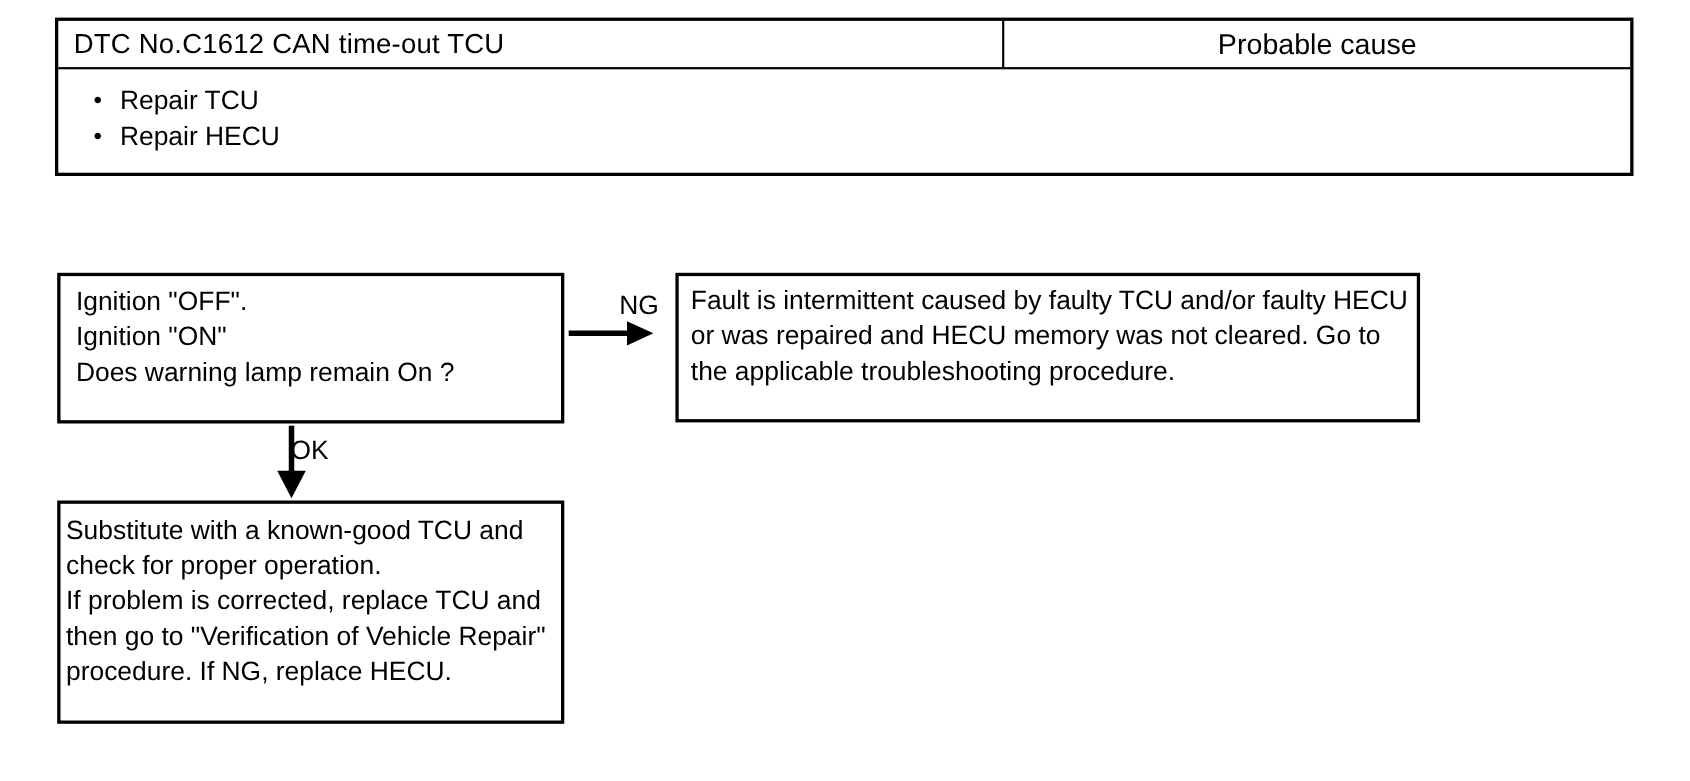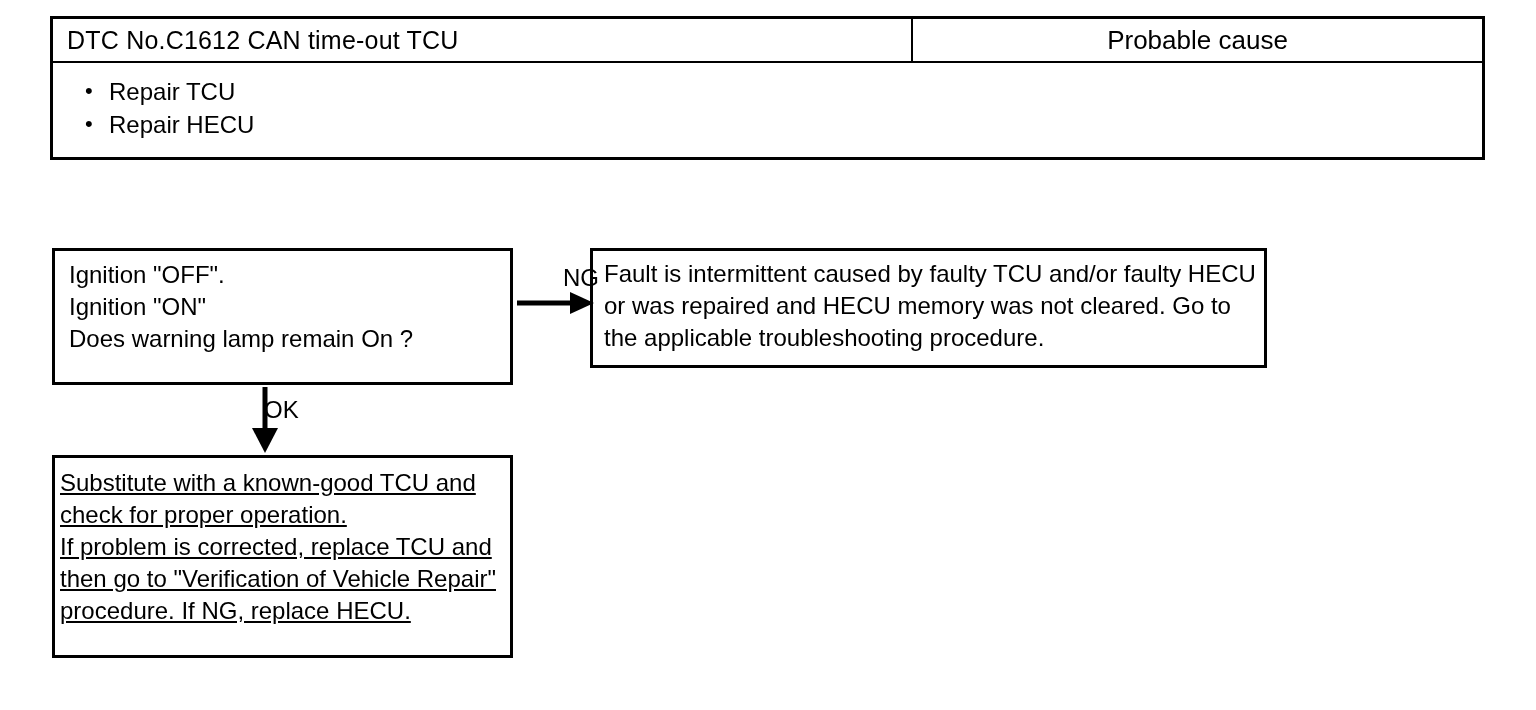--- a/index.html
+++ b/index.html
@@ -105,35 +105,34 @@
     left: 52px;
     top: 248px;
     width: 461px;
     height: 137px;
   }
   #box-ignition .ftext {
     padding: 8px 0 0 14px;
   }
 
   #box-fault {
-    left: 590px;
+    left: 614px;
     top: 248px;
     width: 677px;
-    height: 120px;
+    height: 136px;
   }
   #box-fault .ftext {
     padding: 7px 0 0 11px;
   }
 
   #box-substitute {
     left: 52px;
     top: 455px;
     width: 461px;
     height: 203px;
-    text-decoration: underline;
   }
   #box-substitute .ftext {
     padding: 9px 0 0 5px;
   }
 
   
   .arrow-label {
     position: absolute;
     font-size: 24px;
     line-height: 26px;

